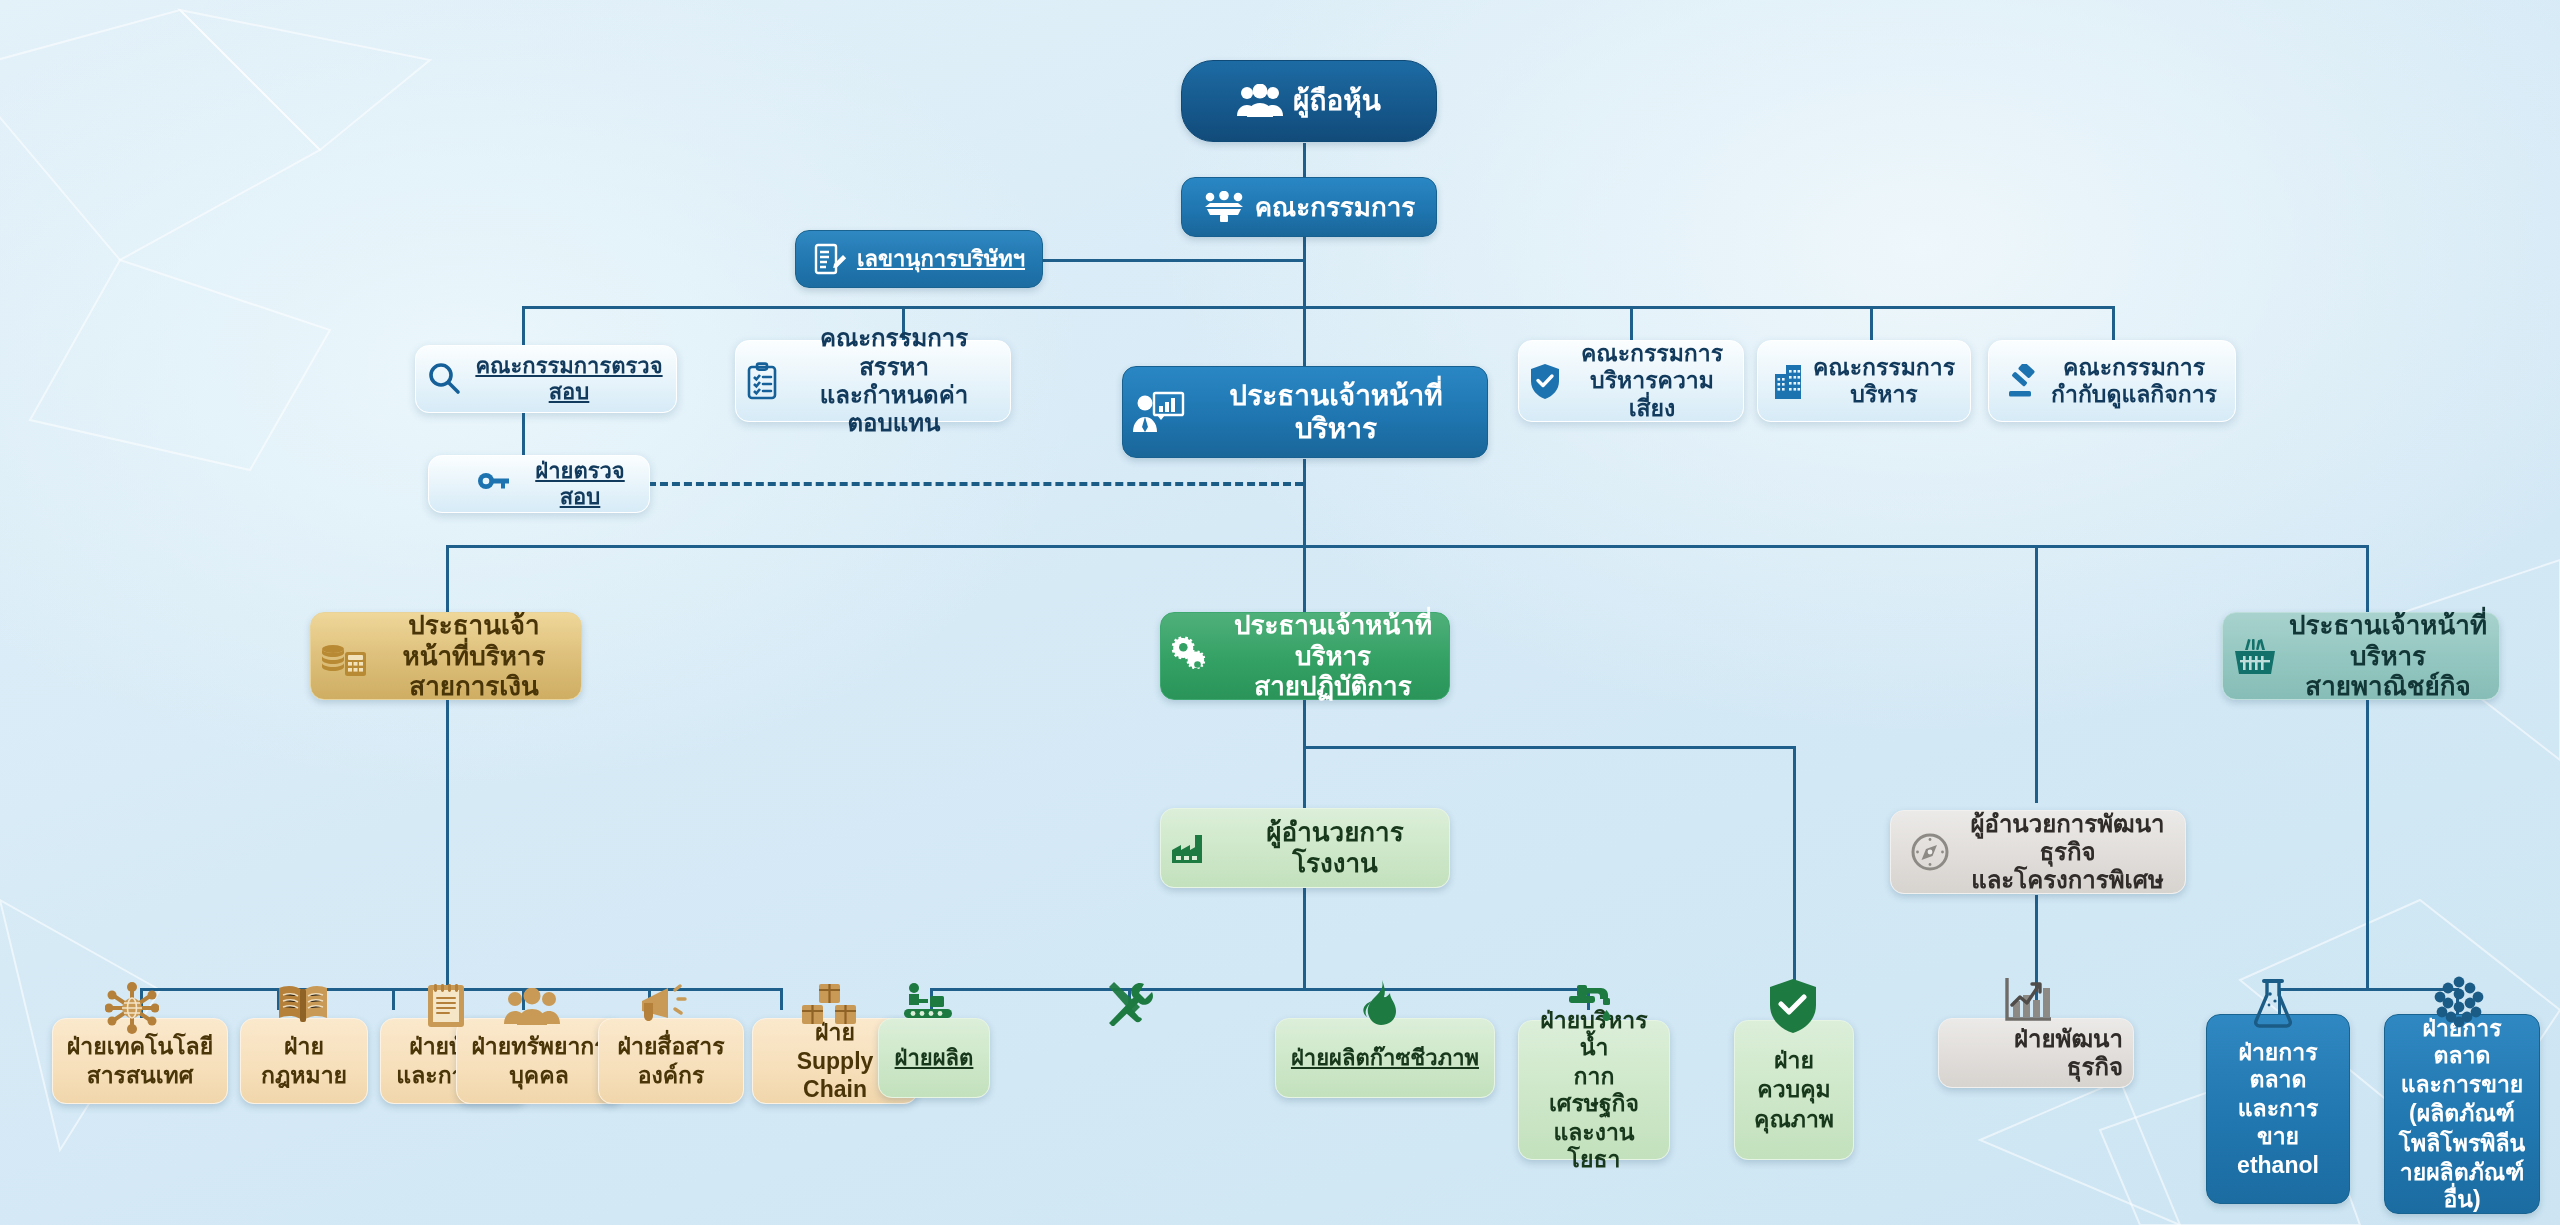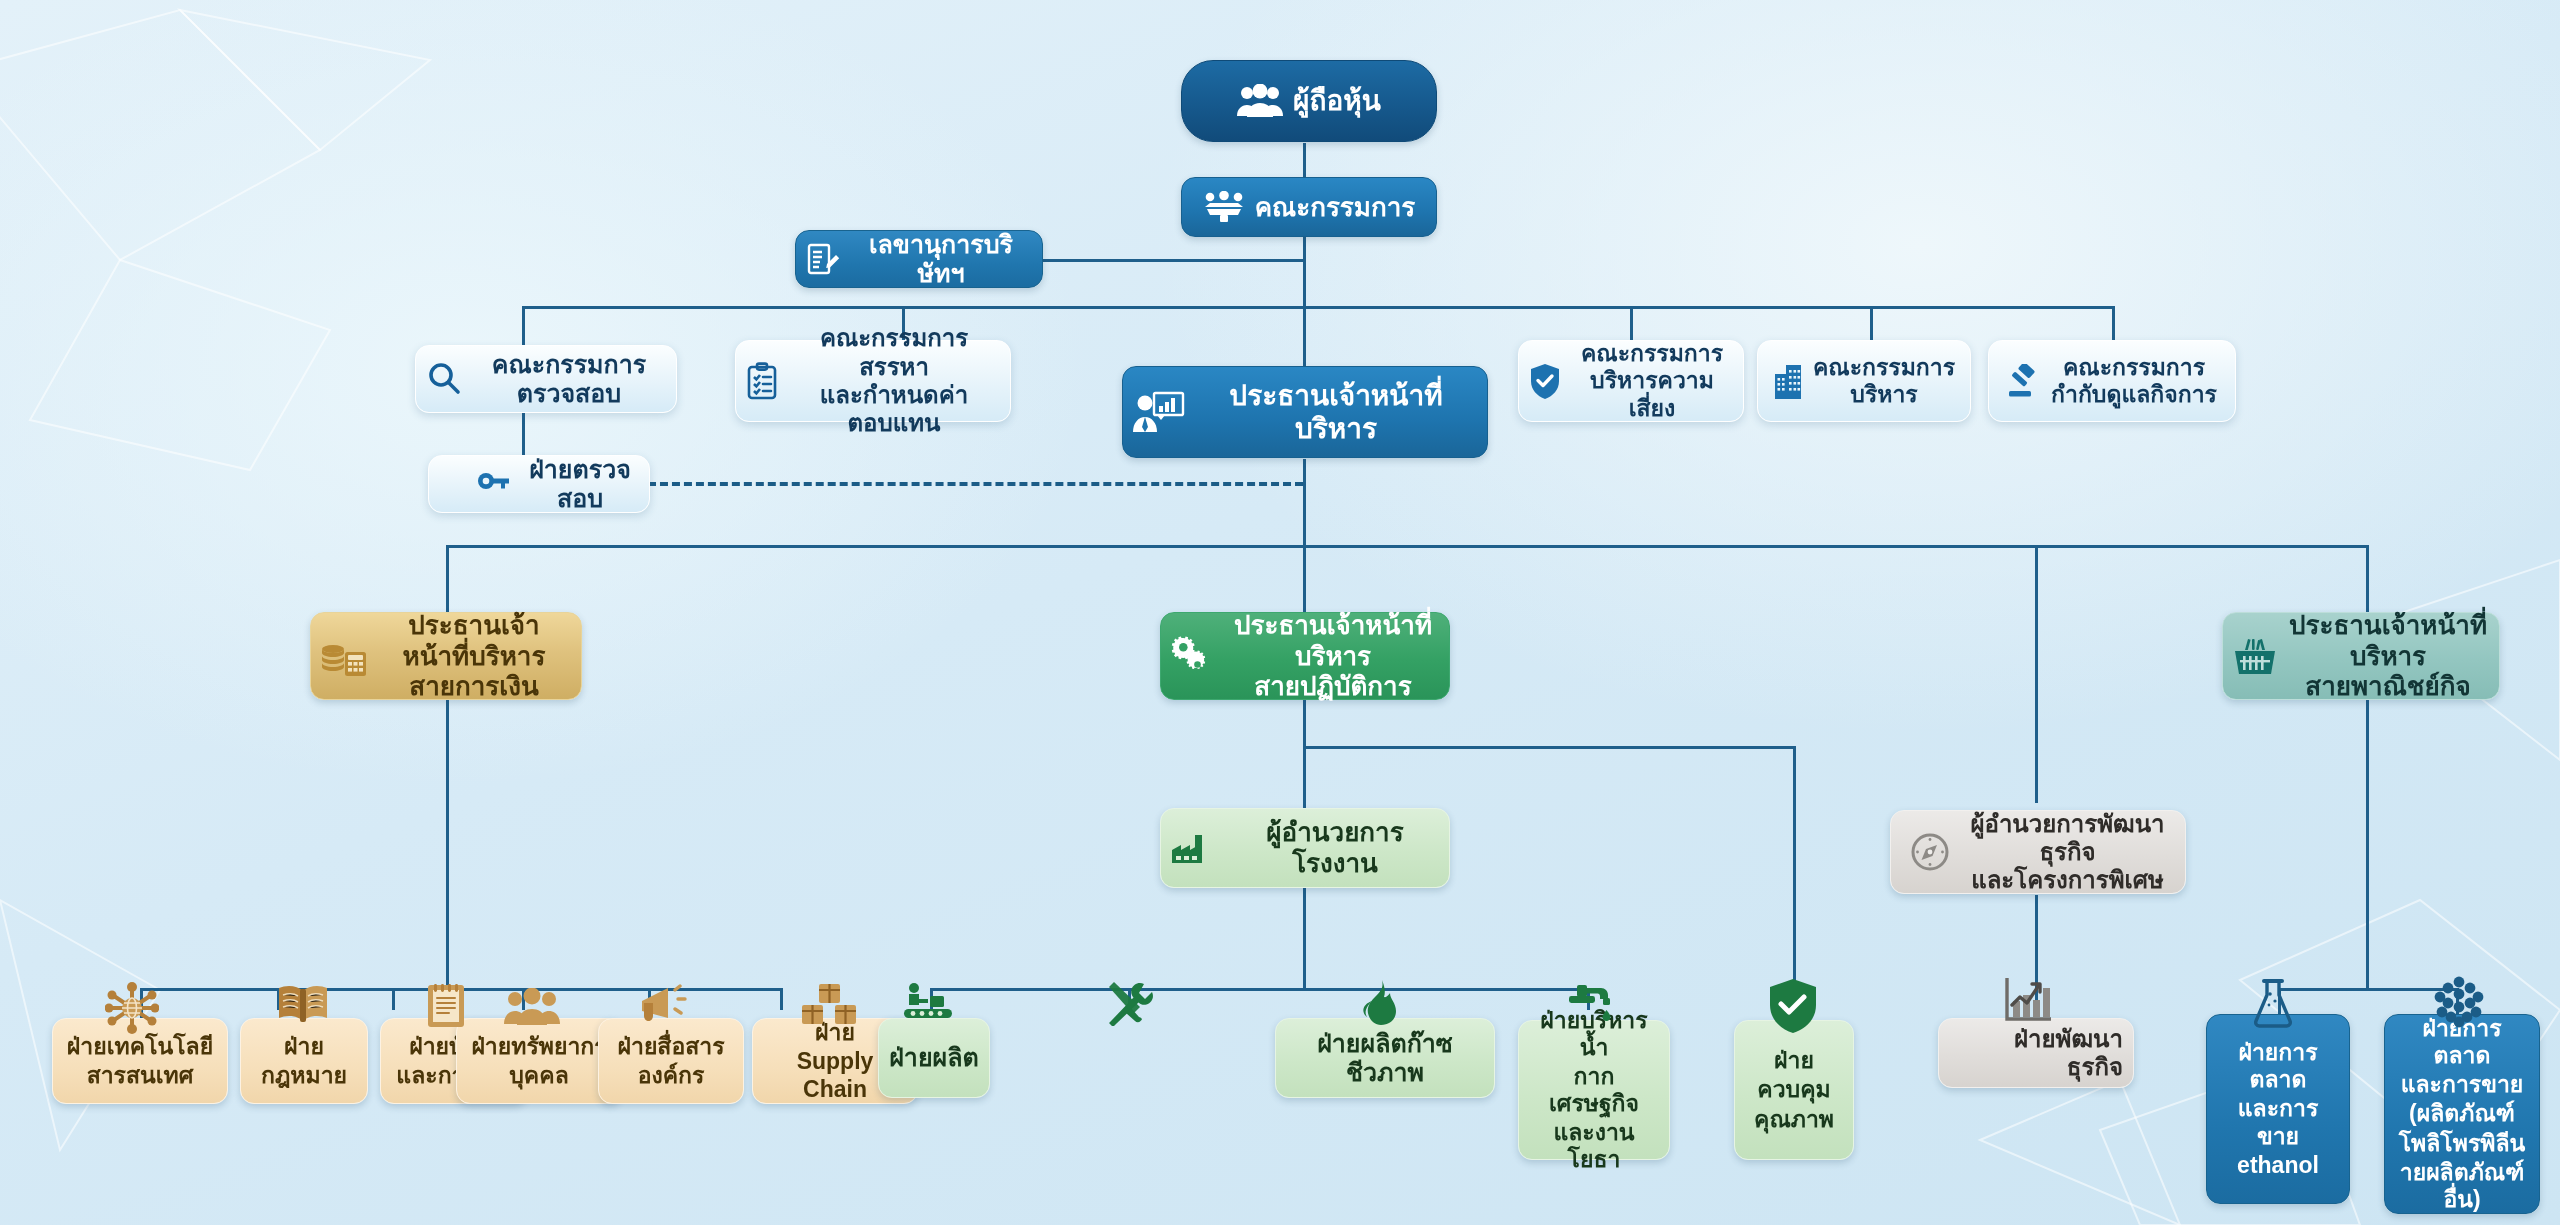--- a/index.html
+++ b/index.html
@@ -49,21 +49,21 @@
   .glass{background:linear-gradient(180deg,#fbfeff 0%,#eaf5fb 45%,#d6ebf7 100%);color:#123a5c;border:1px solid #ffffff;box-shadow:0 3px 8px rgba(40,90,130,.18);}
   .gold{background:linear-gradient(180deg,#efd79a 0%,#dfc27e 45%,#cfae63 100%);color:#4a3508;border:1px solid #e8d49a;}
   .cream{background:linear-gradient(180deg,#fbe9cd 0%,#f6dfba 60%,#f1d6ab 100%);color:#4a3508;border:1px solid #fdf2e2;}
   .green{background:linear-gradient(180deg,#4fb07a 0%,#34a164 55%,#2a9459 100%);color:#fff;border:1px solid #3da86f;}
   .mint{background:linear-gradient(180deg,#dcefd9 0%,#cde7c8 55%,#c3e1bd 100%);color:#18381c;border:1px solid #e6f4e3;}
   .teal{background:linear-gradient(180deg,#a8d2cd 0%,#93c6c0 55%,#86bdb6 100%);color:#123535;border:1px solid #bddedA;}
   .gray{background:linear-gradient(180deg,#eceae8 0%,#e0ddda 55%,#d7d3cf 100%);color:#2f2c29;border:1px solid #f2f0ee;padding-left:19px;}
 
   .f28{font-size:28px;}
   .f26{font-size:26px;}
-  .f25{font-size:25px;}
+  .f25{font-size:22px;text-decoration:underline;}
   .f24{font-size:24px;}
   .f23{font-size:23px;}
   svg{display:block;}
 </style>
 </head>
 <body>
 
 <div id="chart">
 
   <svg class="bgsvg" viewBox="0 0 2560 1225" preserveAspectRatio="none">

